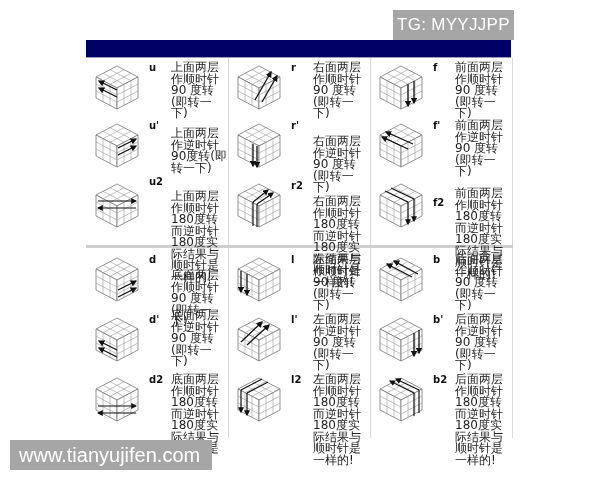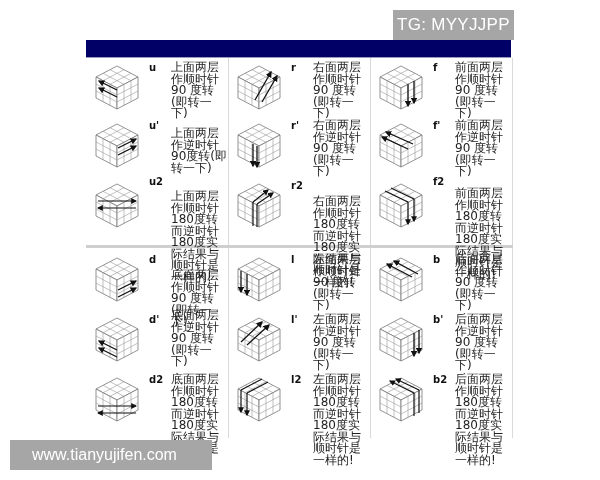--- a/index.html
+++ b/index.html
@@ -9,21 +9,21 @@
   .header-line{position:absolute;left:86px;top:57px;width:425px;height:1px;background:#9999bb;}
   .grid{position:absolute;left:86px;top:58px;width:427px;height:380px;}
   .col{position:absolute;top:0;width:142px;height:380px;}
   .col-div{position:absolute;top:0;width:1px;height:380px;background:#d9d9d9;}
   .row-sep{position:absolute;left:86px;top:245px;width:427px;height:3px;background:#cfcfcf;}
   .cell{position:absolute;left:0;width:142px;}
   .cube{position:absolute;left:8px;width:46px;height:46px;}
   .cube svg{width:46px;height:46px;display:block;}
   .label{position:absolute;left:63px;font-family:"DejaVu Sans",sans-serif;font-weight:bold;font-size:10px;color:#111;}
   .desc{position:absolute;left:85px;width:56px;font-size:12px;line-height:11.5px;color:#222;}
-  .watermark-bottom{position:absolute;left:10px;top:440px;width:202px;height:30px;background:#a6a6a6;color:#ffffff;font-family:"Liberation Sans",sans-serif;font-size:16px;line-height:30px;padding-left:22px;box-sizing:border-box;}
+  .watermark-bottom{position:absolute;left:10px;top:440px;width:202px;height:30px;background:#a6a6a6;color:#ffffff;font-family:"Liberation Sans",sans-serif;font-size:20px;line-height:30px;padding-left:9px;box-sizing:border-box;}
 </style>
 </head>
 <body>
 
 <div class="watermark-top">TG: MYYJJPP</div>
 <div class="header-bar"></div>
 <div class="header-line"></div>
 
 <div class="grid">
   <div class="col-div" style="left:142px"></div>
@@ -143,21 +143,21 @@
   </div>
   <div class="cell" style="top:58px">
     <div class="cube" style="top:6px">
         <svg viewBox="0 0 46 46">
           <use href="#cube"></use>
           <line x1="17" y1="22" x2="17" y2="44" stroke="#111" stroke-width="1.3" marker-end="url(#ah)"></line>
           <line x1="21" y1="24" x2="21" y2="45" stroke="#111" stroke-width="1.3" marker-end="url(#ah)"></line>
         </svg>
       </div>
     <div class="label" style="top:4px">r'</div>
-    <div class="desc" style="top:4px">右面两层作逆时针90 度转(即转一下)</div>
+    <div class="desc" style="top:20px">右面两层作逆时针90 度转(即转一下)</div>
   </div>
   <div class="cell" style="top:118px">
     <div class="cube" style="top:6px">
         <svg viewBox="0 0 46 46">
           <use href="#cube"></use>
           <line x1="17" y1="44" x2="17" y2="20" stroke="#111" stroke-width="1.2"></line>
           <line x1="17" y1="20" x2="32" y2="8" stroke="#111" stroke-width="1.2" marker-end="url(#ah)"></line>
           <line x1="21" y1="45" x2="21" y2="22" stroke="#111" stroke-width="1.2"></line>
           <line x1="21" y1="22" x2="37" y2="11" stroke="#111" stroke-width="1.2" marker-end="url(#ah)"></line>
         </svg>
@@ -228,21 +228,21 @@
   <div class="cell" style="top:118px">
     <div class="cube" style="top:6px">
         <svg viewBox="0 0 46 46">
           <use href="#cube"></use>
           <line x1="7" y1="9" x2="30" y2="20" stroke="#111" stroke-width="1.2"></line>
           <line x1="30" y1="20" x2="30" y2="42" stroke="#111" stroke-width="1.2" marker-end="url(#ah)"></line>
           <line x1="13" y1="6" x2="36" y2="17" stroke="#111" stroke-width="1.2"></line>
           <line x1="36" y1="17" x2="36" y2="39" stroke="#111" stroke-width="1.2" marker-end="url(#ah)"></line>
         </svg>
       </div>
-    <div class="label" style="top:0">f2</div>
+    <div class="label" style="top:21px">f2</div>
     <div class="desc" style="top:12px">前面两层作顺时针180度转而逆时针 180度实际结果与顺时针是一样的!</div>
   </div>
   <div class="cell" style="top:192px">
     <div class="cube" style="top:6px">
         <svg viewBox="0 0 46 46">
           <use href="#cube"></use>
           <line x1="40" y1="18" x2="16" y2="5" stroke="#111" stroke-width="1.3" marker-end="url(#ah)"></line>
           <line x1="34" y1="21" x2="9" y2="8" stroke="#111" stroke-width="1.3" marker-end="url(#ah)"></line>
         </svg>
       </div>

